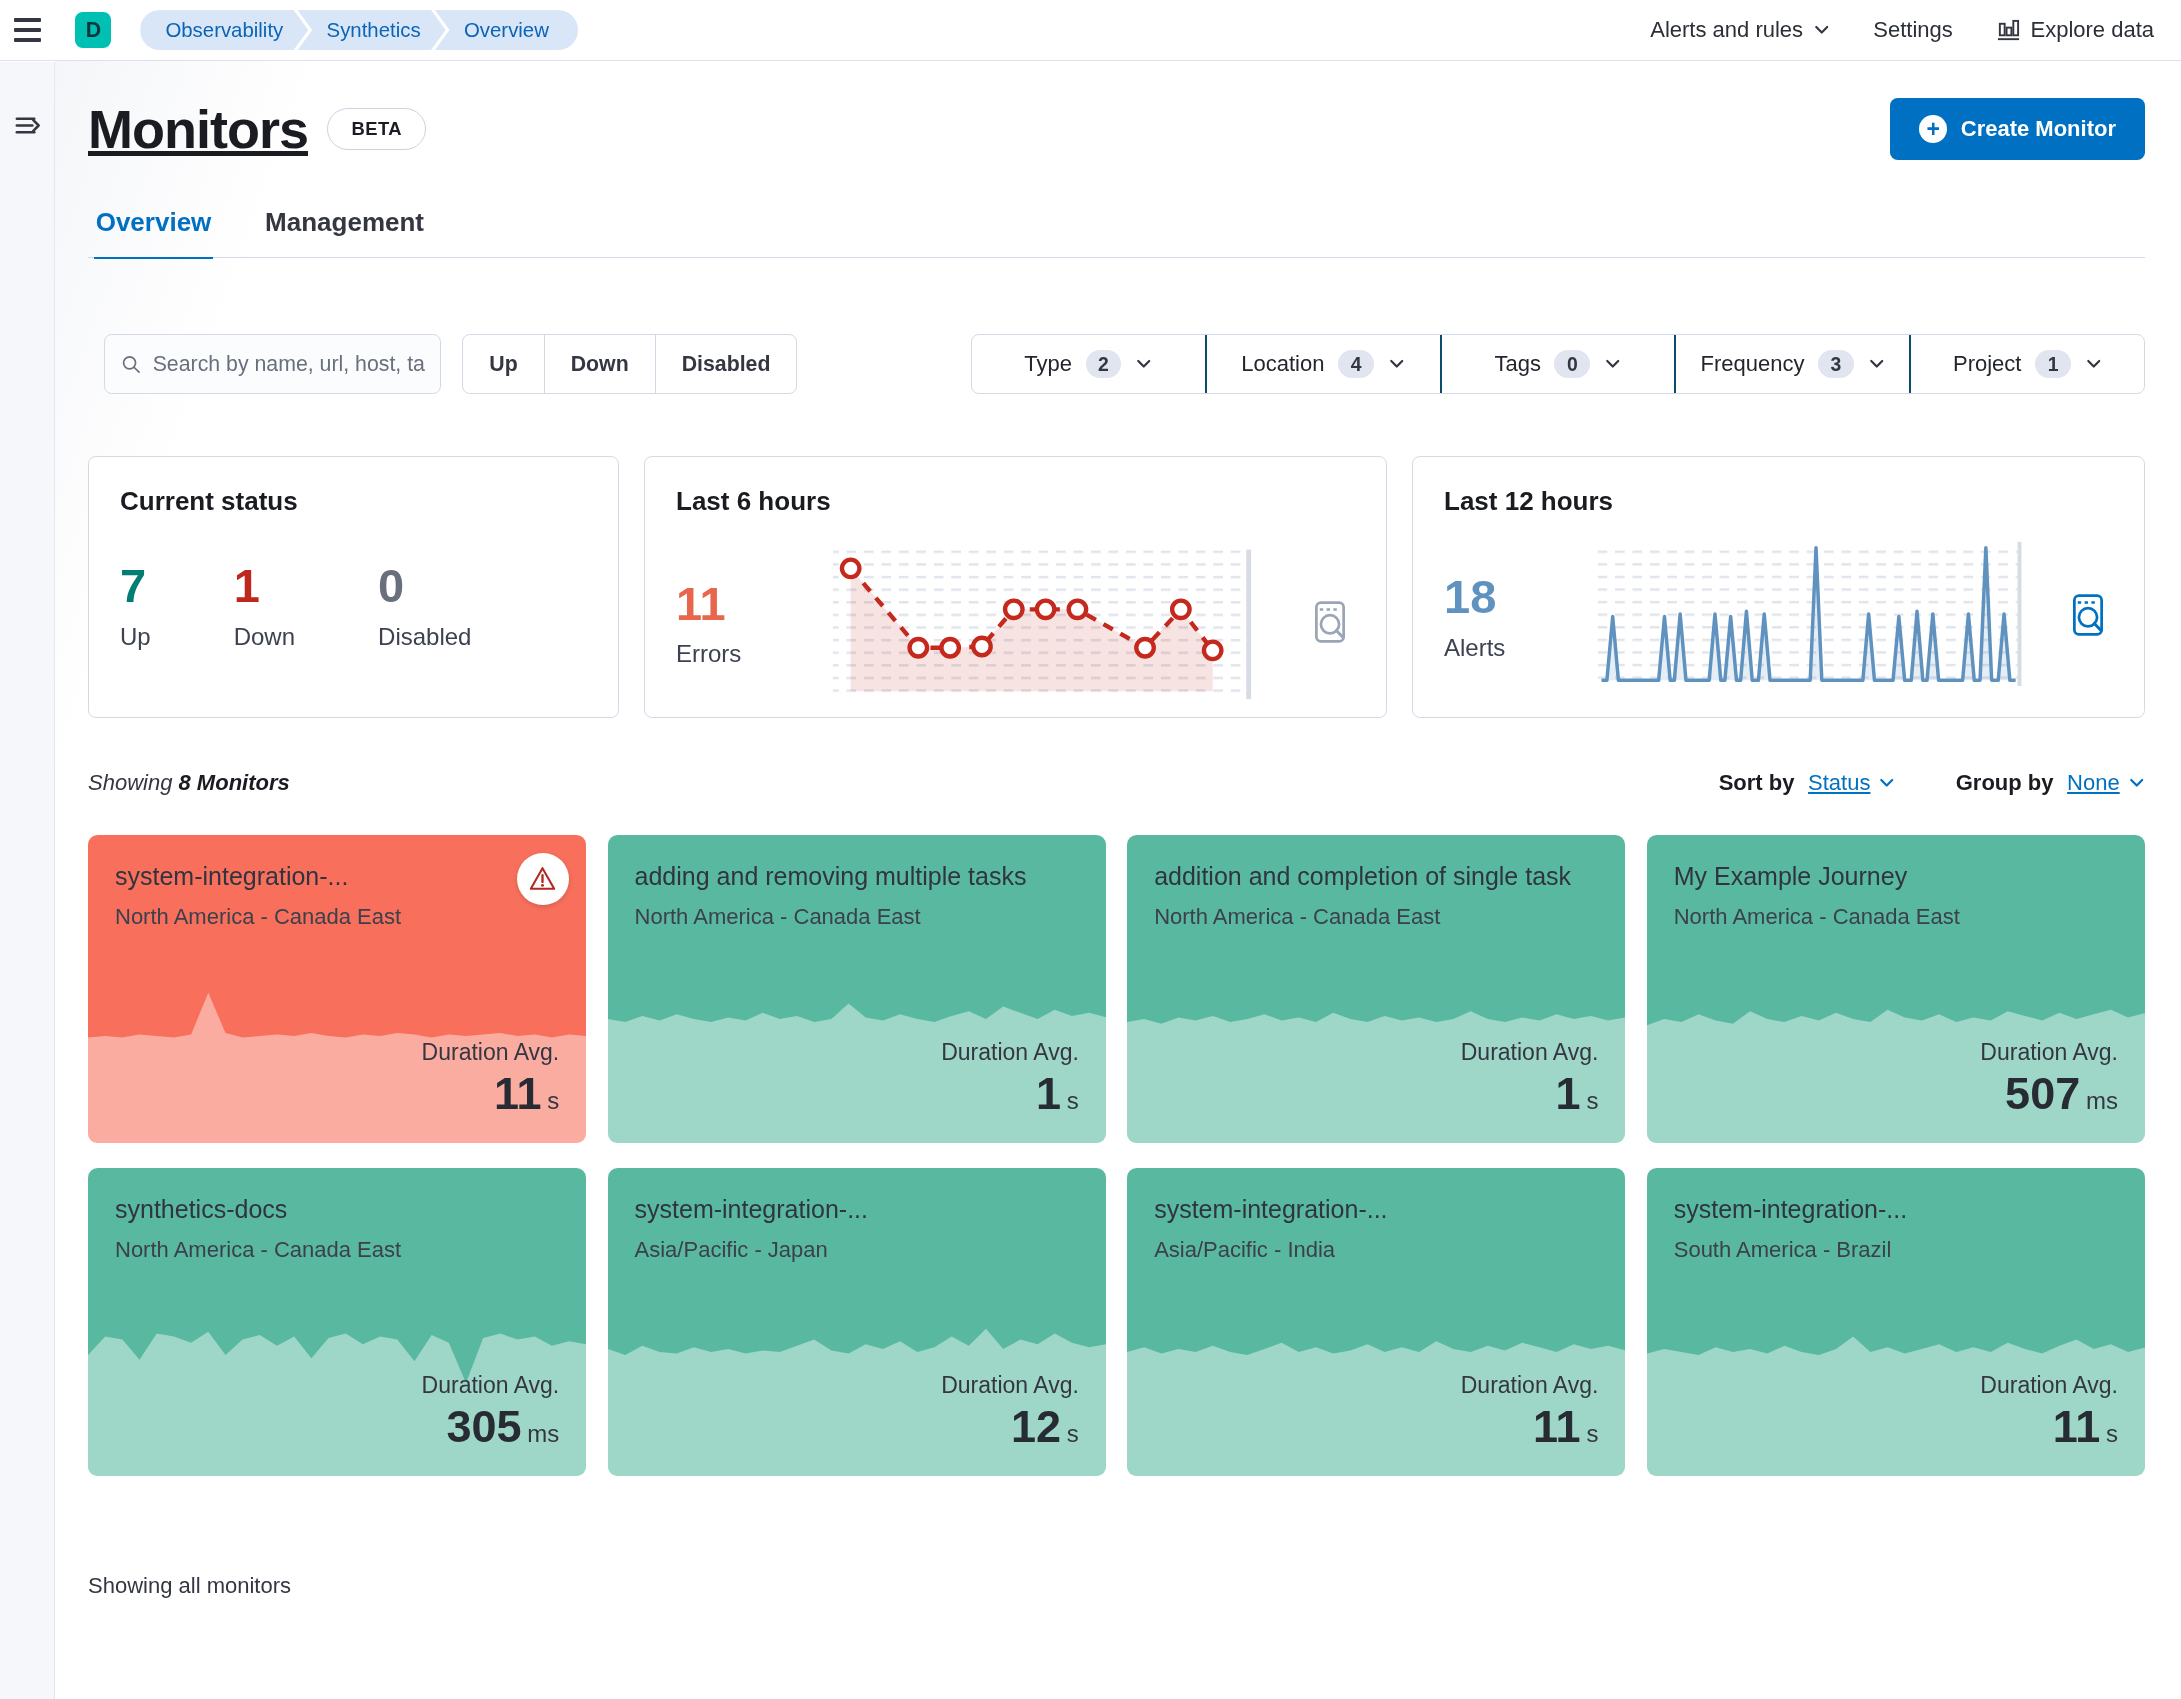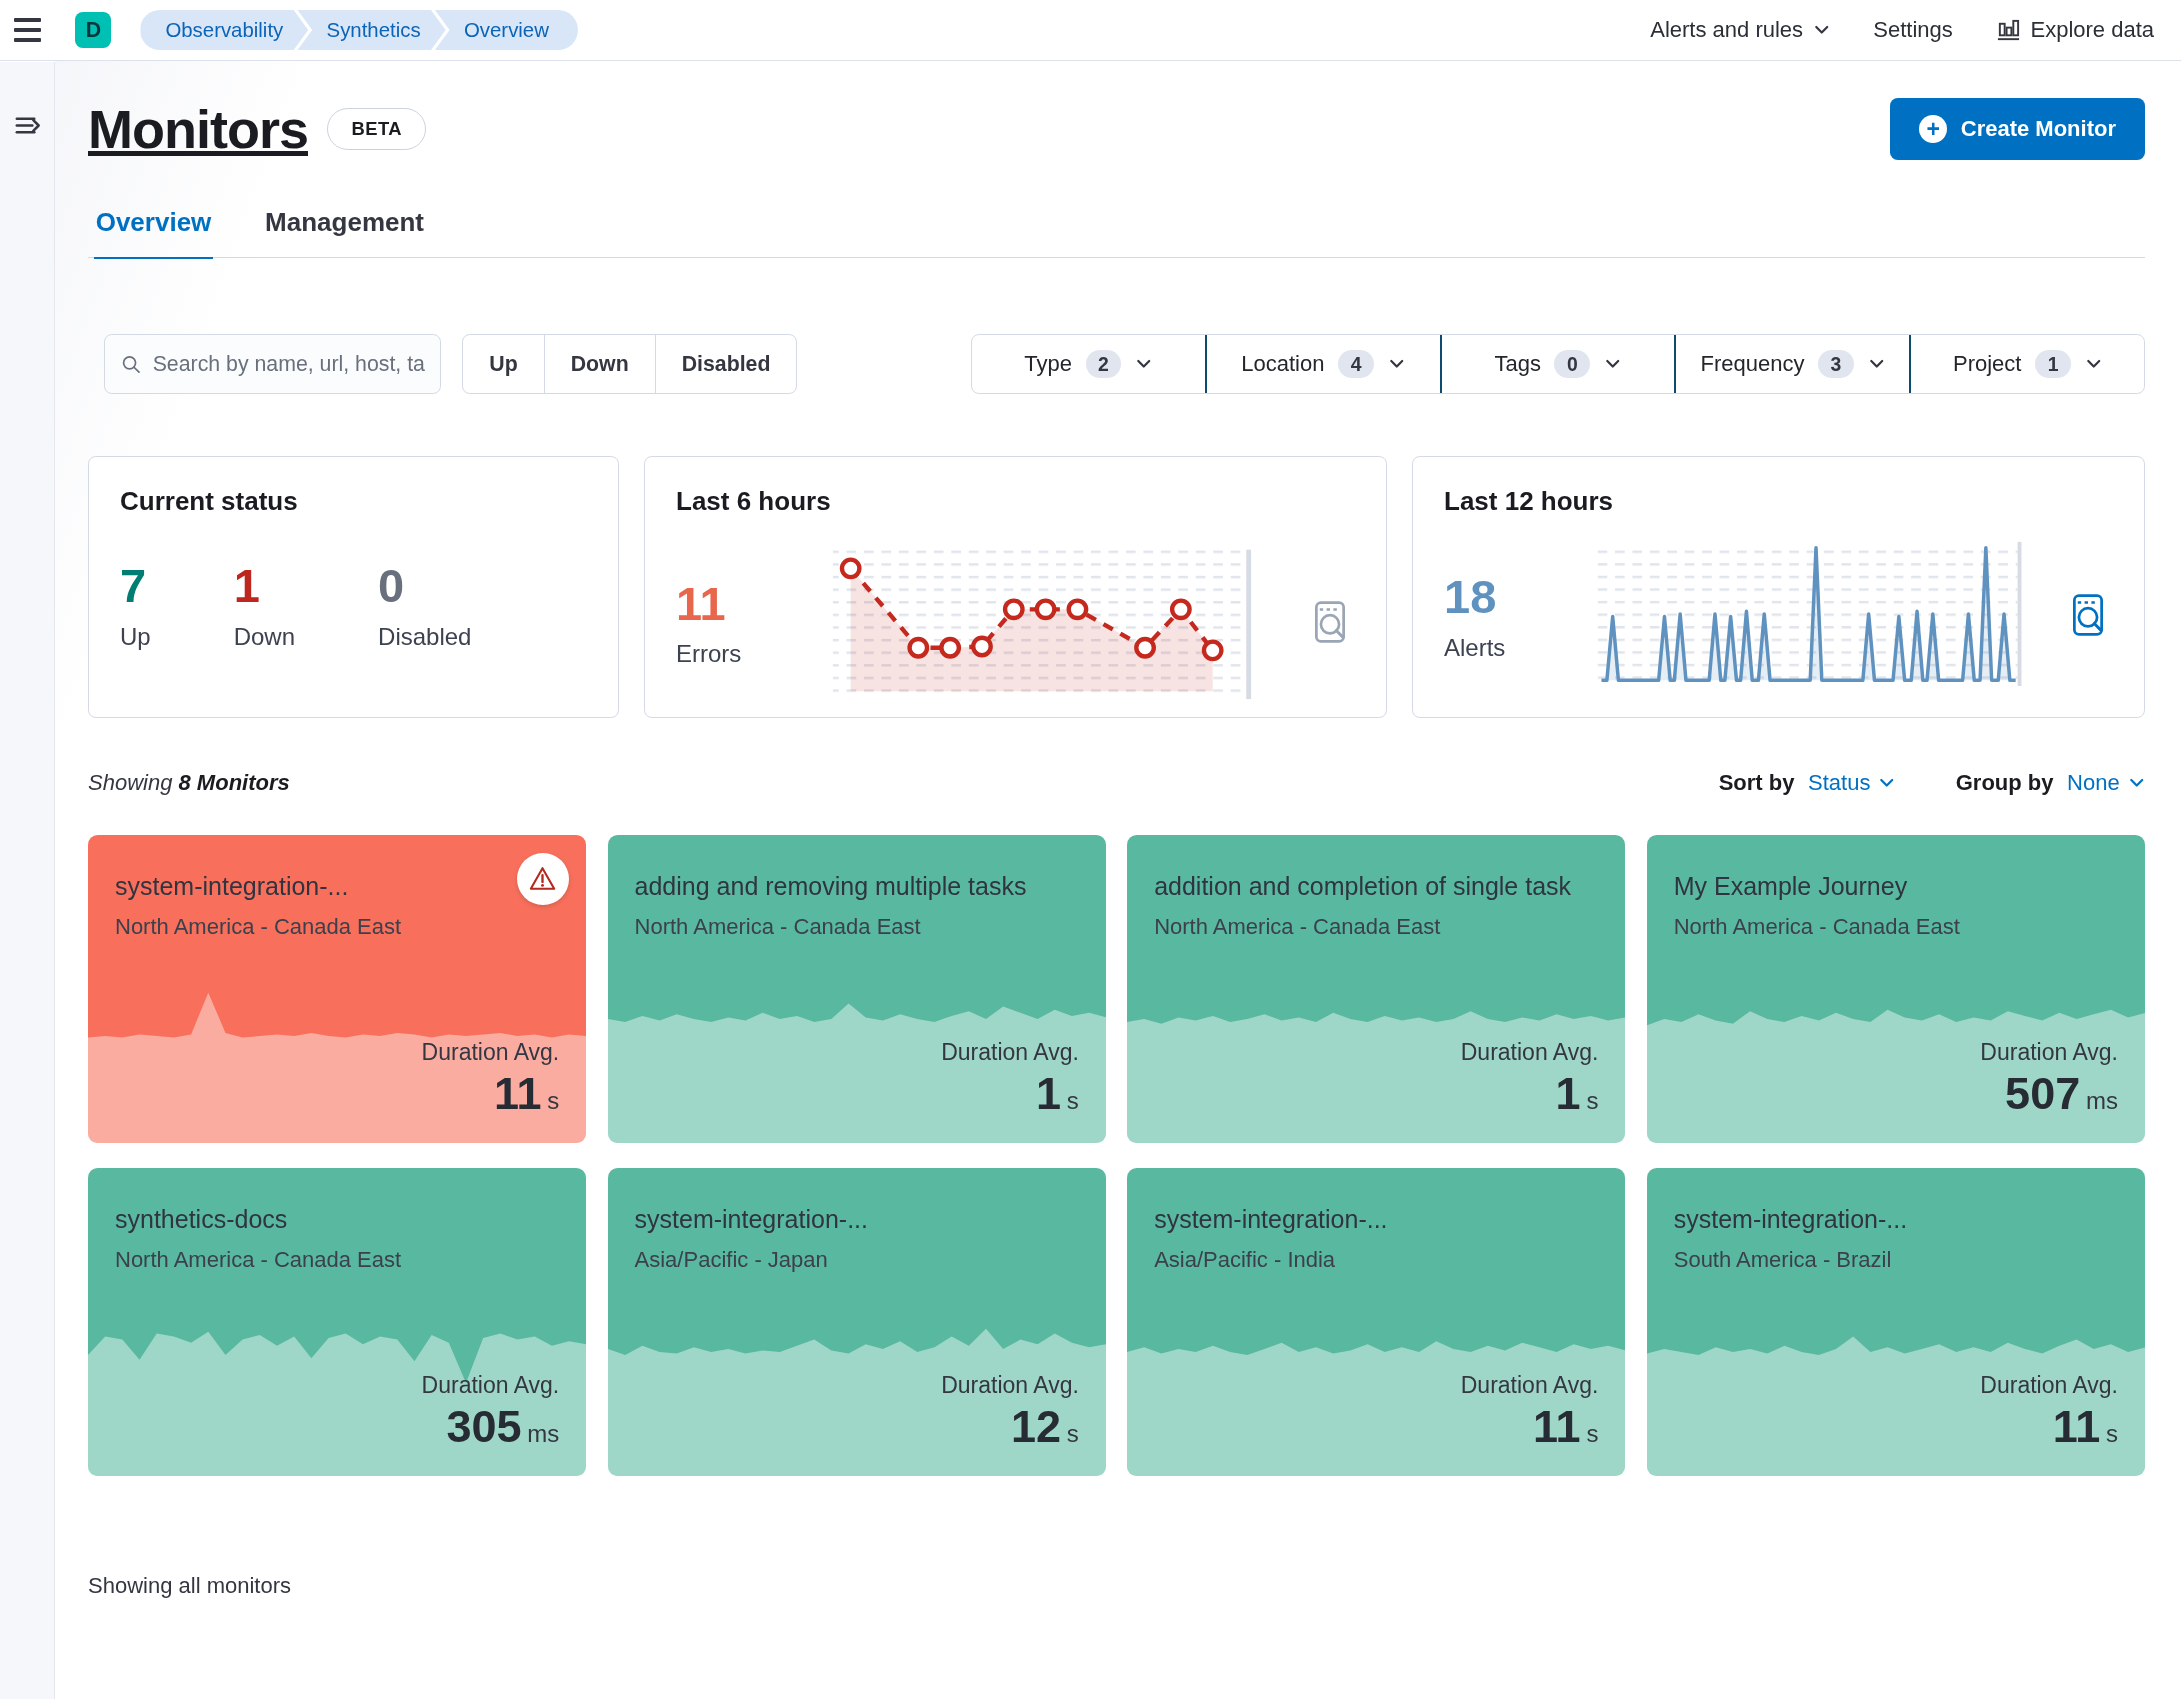--- a/index.html
+++ b/index.html
@@ -80,25 +80,25 @@
   .chart-wrap { flex:1; }
   .inspect { width:50px; flex:none; cursor:pointer; margin-left:15.5px; }
 
   
   .sortrow { display:flex; align-items:center; margin-top:52px; font-size:22px; }
   .sortrow .count-label { color:#343741;font-style:italic; }
   .sortrow b { font-weight:700; color:#1a1c21; }
   .sort-controls { margin-left:auto; display:flex; gap:60px; }
   .sort-item { display:flex; gap:13.6px; align-items:center; }
   .sort-item .lab { font-weight:700; color:#1a1c21; }
-  .sort-item .val { color:#0071c2; font-weight:500; display:flex; align-items:center; gap:7.8px; cursor:pointer; }
+  .sort-item .val { color:#0071c2; font-weight:500; display:flex; align-items:center; gap:7.8px; cursor:pointer;text-decoration:underline; }
 
   
   .grid { display:grid; grid-template-columns:repeat(4,1fr); gap:25px 21.3px; margin-top:39px; }
-  .mcard { position:relative; height:308px; border-radius:9.7px; padding:35px 27px; overflow:hidden; cursor:pointer; }
+  .mcard { position:relative; height:308px; border-radius:9.7px; padding:25px 27px; overflow:hidden; cursor:pointer; }
   .mcard.up { background:#59b9a0; }
   .mcard.down { background:#f8705c; }
   .mtitle { font-size:25px; font-weight:500; color:#2f3440; line-height:1.28; margin-bottom:9.7px; width:85%;
     white-space:nowrap; overflow:hidden; text-overflow:ellipsis; }
   .mcard.up .mtitle { width:100%; white-space:normal; }
   .mloc { font-size:22px; color:#3b404c; line-height:1.35; width:70%; }
   .spark { position:absolute; left:0; right:0; bottom:0; width:100%; height:155px; display:block; }
   .mdur { position:absolute; right:27px; bottom:21.3px; text-align:right; color:#343741; }
   .mdur .dlab { font-size:23px; }
   .mdur .dval { font-size:45px; font-weight:700; color:#272b33; line-height:1.25; }

